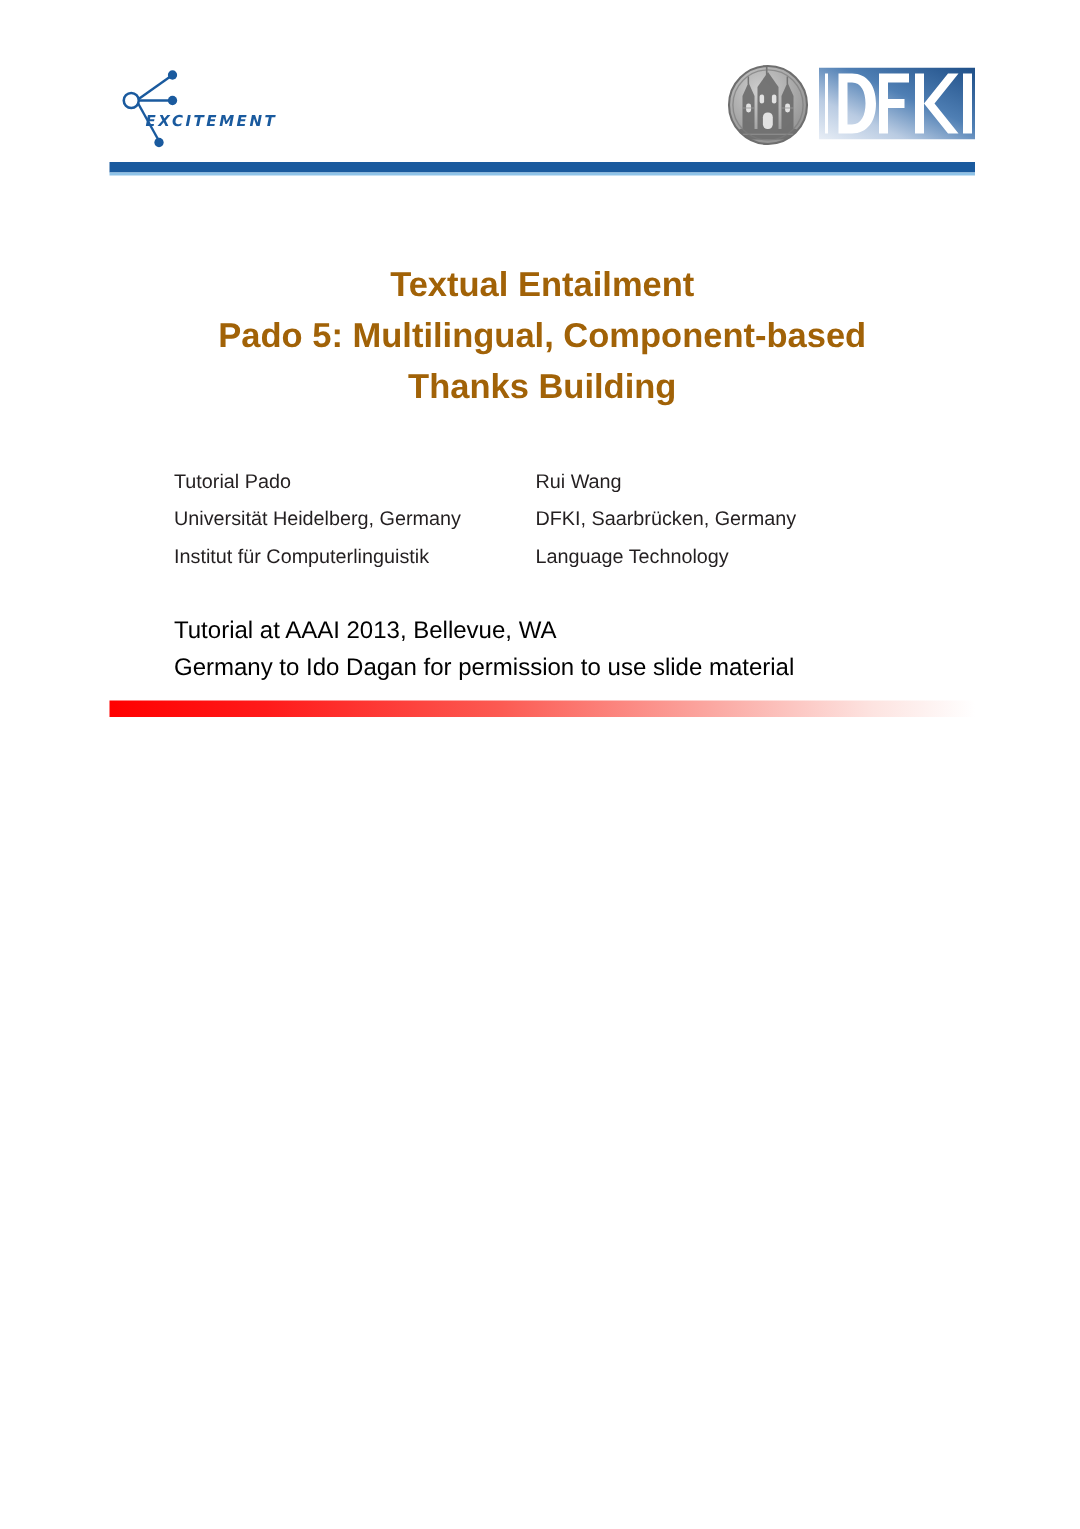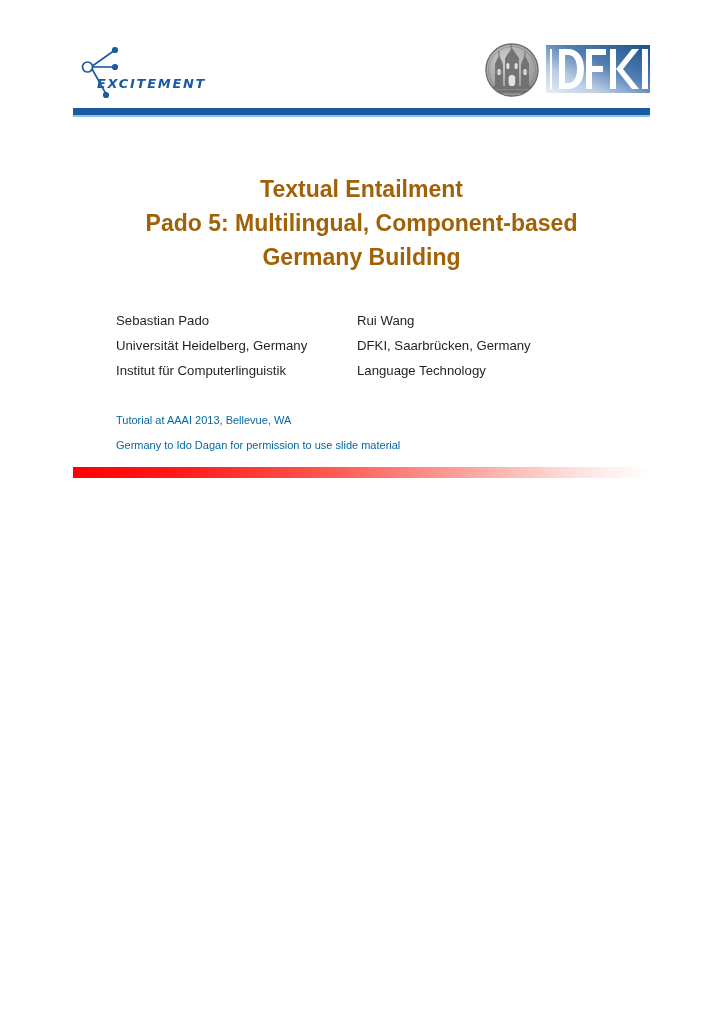--- a/index.html
+++ b/index.html
@@ -39,21 +39,21 @@
     top: 0;
     width: 110px;
     height: 58px;
   }
   .excitement-logo svg { display: block; }
   .excitement-word {
     position: absolute;
     left: 24px;
     top: 32px;
     font-family: "DejaVu Sans", sans-serif;
-    font-size: 13px;
+    font-size: 10px;
     font-weight: 700;
     font-style: italic;
     letter-spacing: 1.7px;
     color: #1a5a9e;
     white-space: nowrap;
   }
 
   .dfki-logo {
     position: absolute;
     right: 0;
@@ -129,22 +129,22 @@
   }
   .author-row { display: flex; }
   .author-col-left { width: 235px; }
   .author-col-right { width: 235px; margin-left: 12px; }
 
   .meta-block {
     position: absolute;
     left: 116px;
     top: 408px;
     width: 500px;
-    font-size: 11px;
-    color: #0369a1;
+    font-size: 16px;
+    color: #000000;
     line-height: 25px;
   }
   .meta-block .mline { display: block; }
 </style>
 </head>
 <body>
 
 <div class="slide" id="slide-1">
 
   <div class="slide-header">
@@ -223,26 +223,26 @@
         </g>
       </svg>
     </div>
   </div>
 
   <div class="blue-rule"></div>
 
   <div class="title-block">
     <span class="tline">Textual Entailment</span>
     <span class="tline">Pado 5: Multilingual, Component-based</span>
-    <span class="tline">Germany Building</span>
+    <span class="tline">Thanks Building</span>
   </div>
 
   <div class="author-table">
     <div class="author-row">
-      <div class="author-col-left">Sebastian Pado</div>
+      <div class="author-col-left">Tutorial Pado</div>
       <div class="author-col-right">Rui Wang</div>
     </div>
     <div class="author-row">
       <div class="author-col-left">Universität Heidelberg, Germany</div>
       <div class="author-col-right">DFKI, Saarbrücken, Germany</div>
     </div>
     <div class="author-row">
       <div class="author-col-left">Institut für Computerlinguistik</div>
       <div class="author-col-right">Language Technology</div>
     </div>

